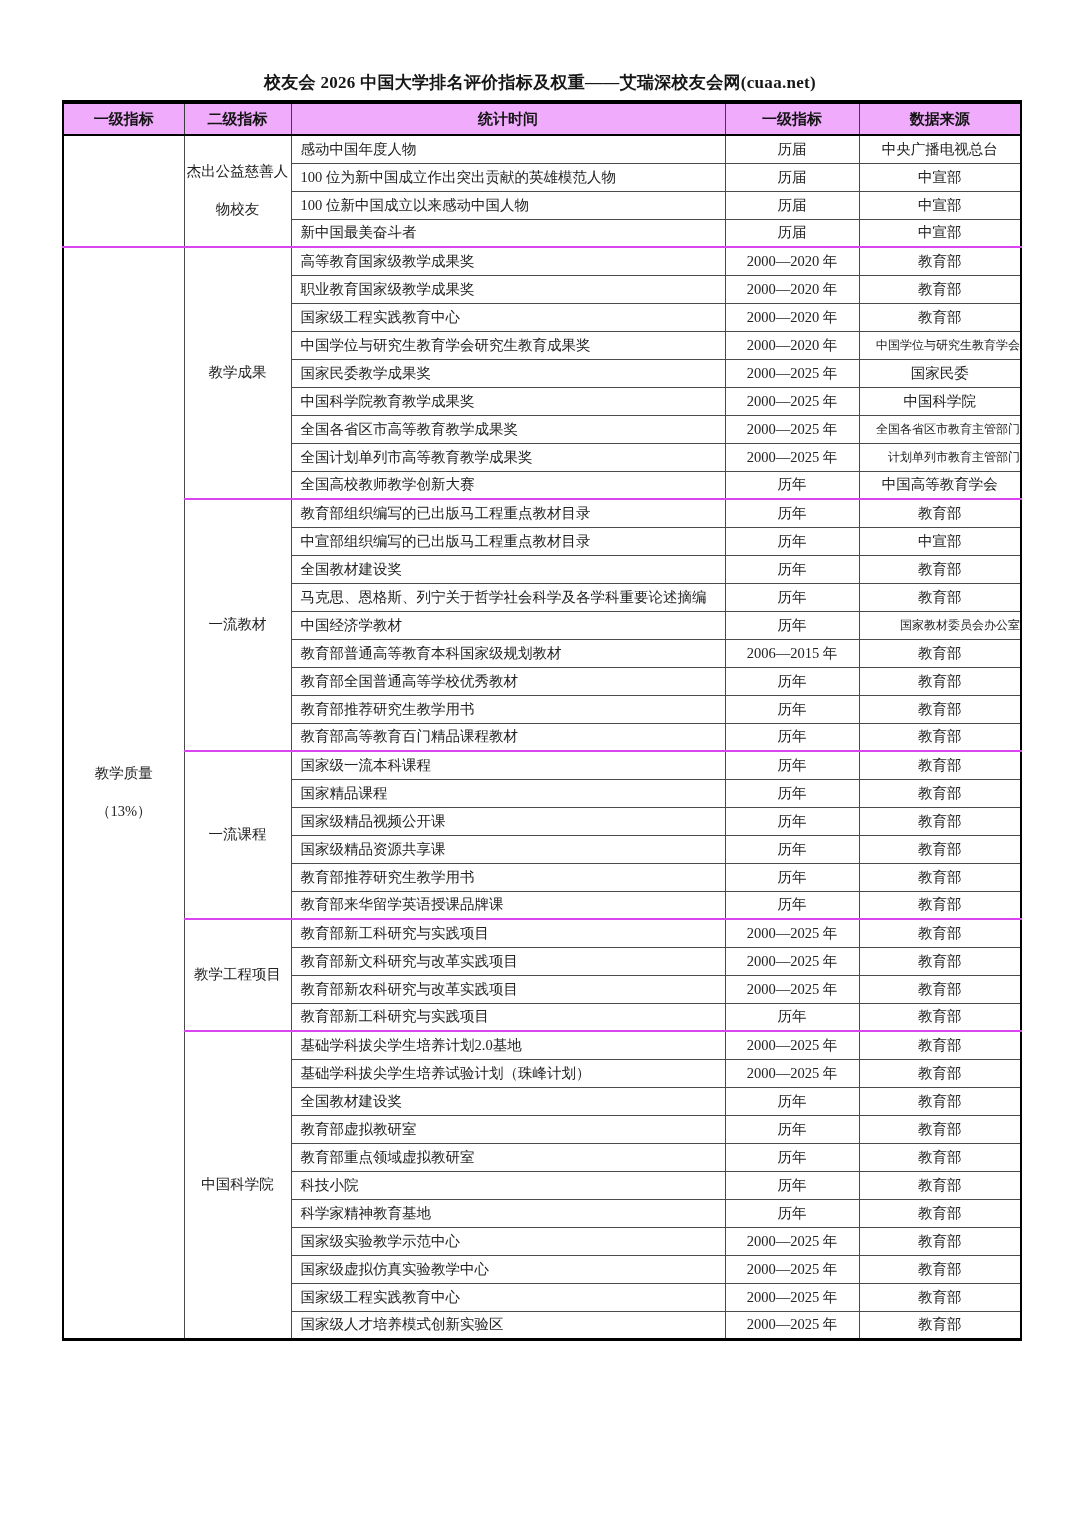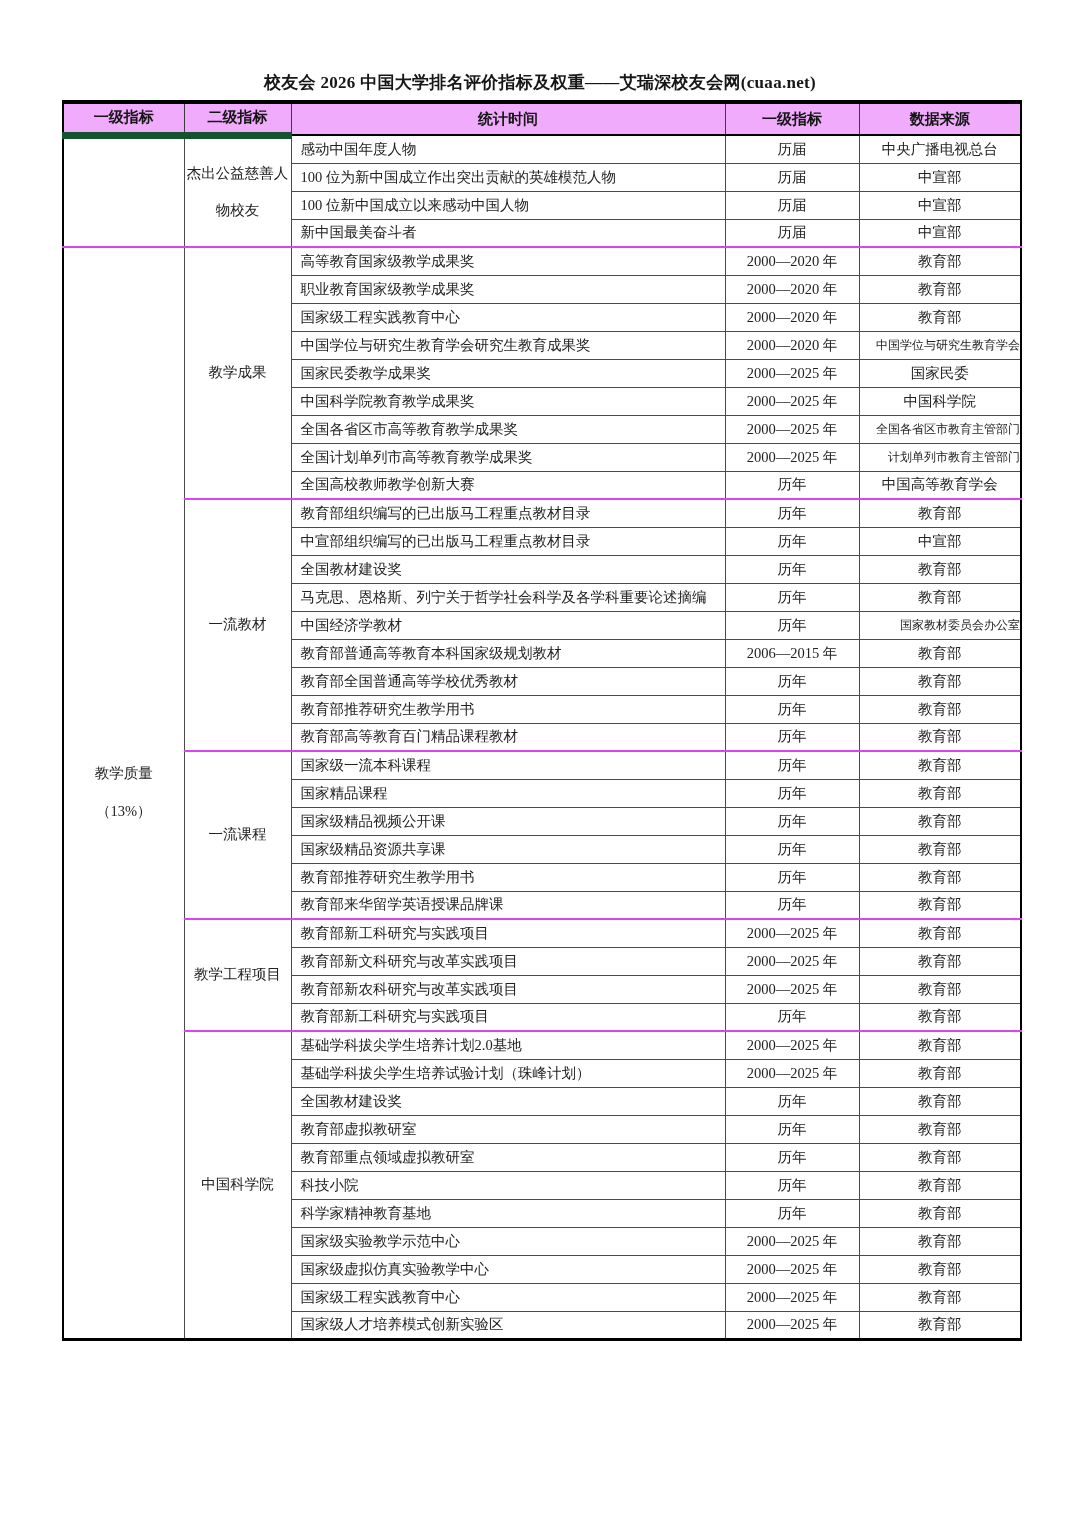--- a/index.html
+++ b/index.html
@@ -55,21 +55,21 @@
     border: 1px solid #4a4a4a;
     text-align: center;
     vertical-align: middle;
     overflow: hidden;
     color: #222;
   }
   td.c1, td.c2 {
     white-space: pre-line;
     line-height: 2.6;
     font-size: 14.5px;
-    border-top: 7px solid #14532d;
+    border-top: 2px solid #14532d;
   }
   td.c3 {
     text-align: left;
     padding: 0 4px 0 9px;
     margin-top: 36px;
   }
   td.small { font-size: 12px; text-align: right; }
   td.sec-top { border-top: 2px solid #d946ef; }
 </style>
 </head>

